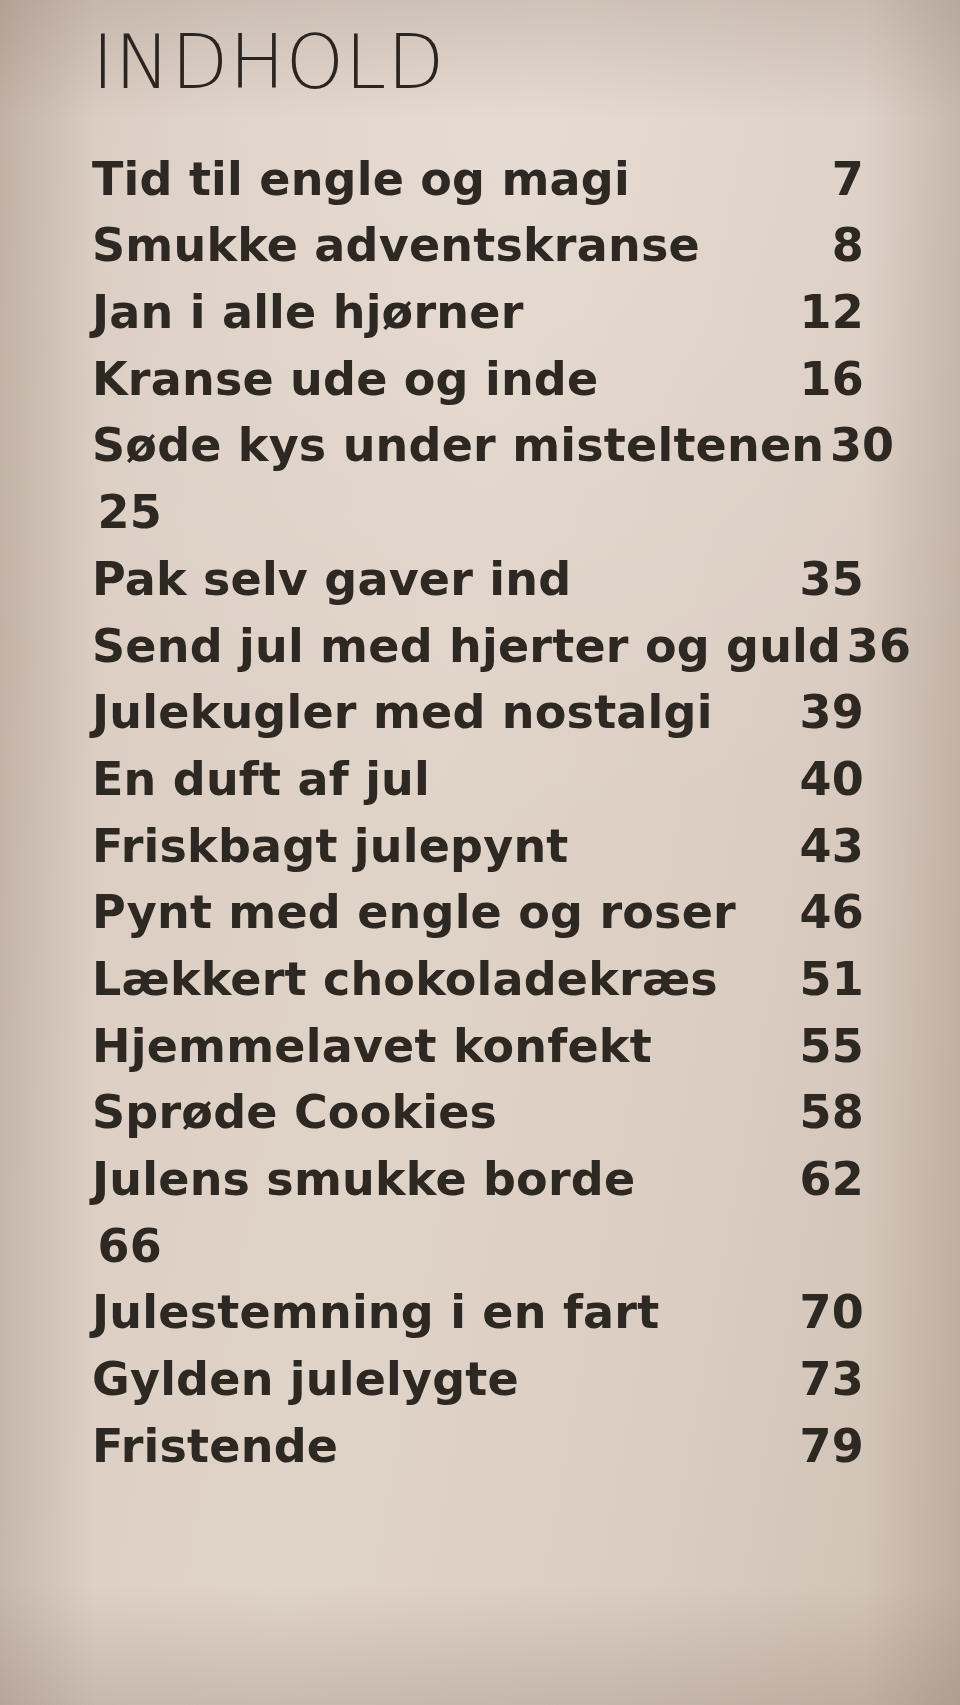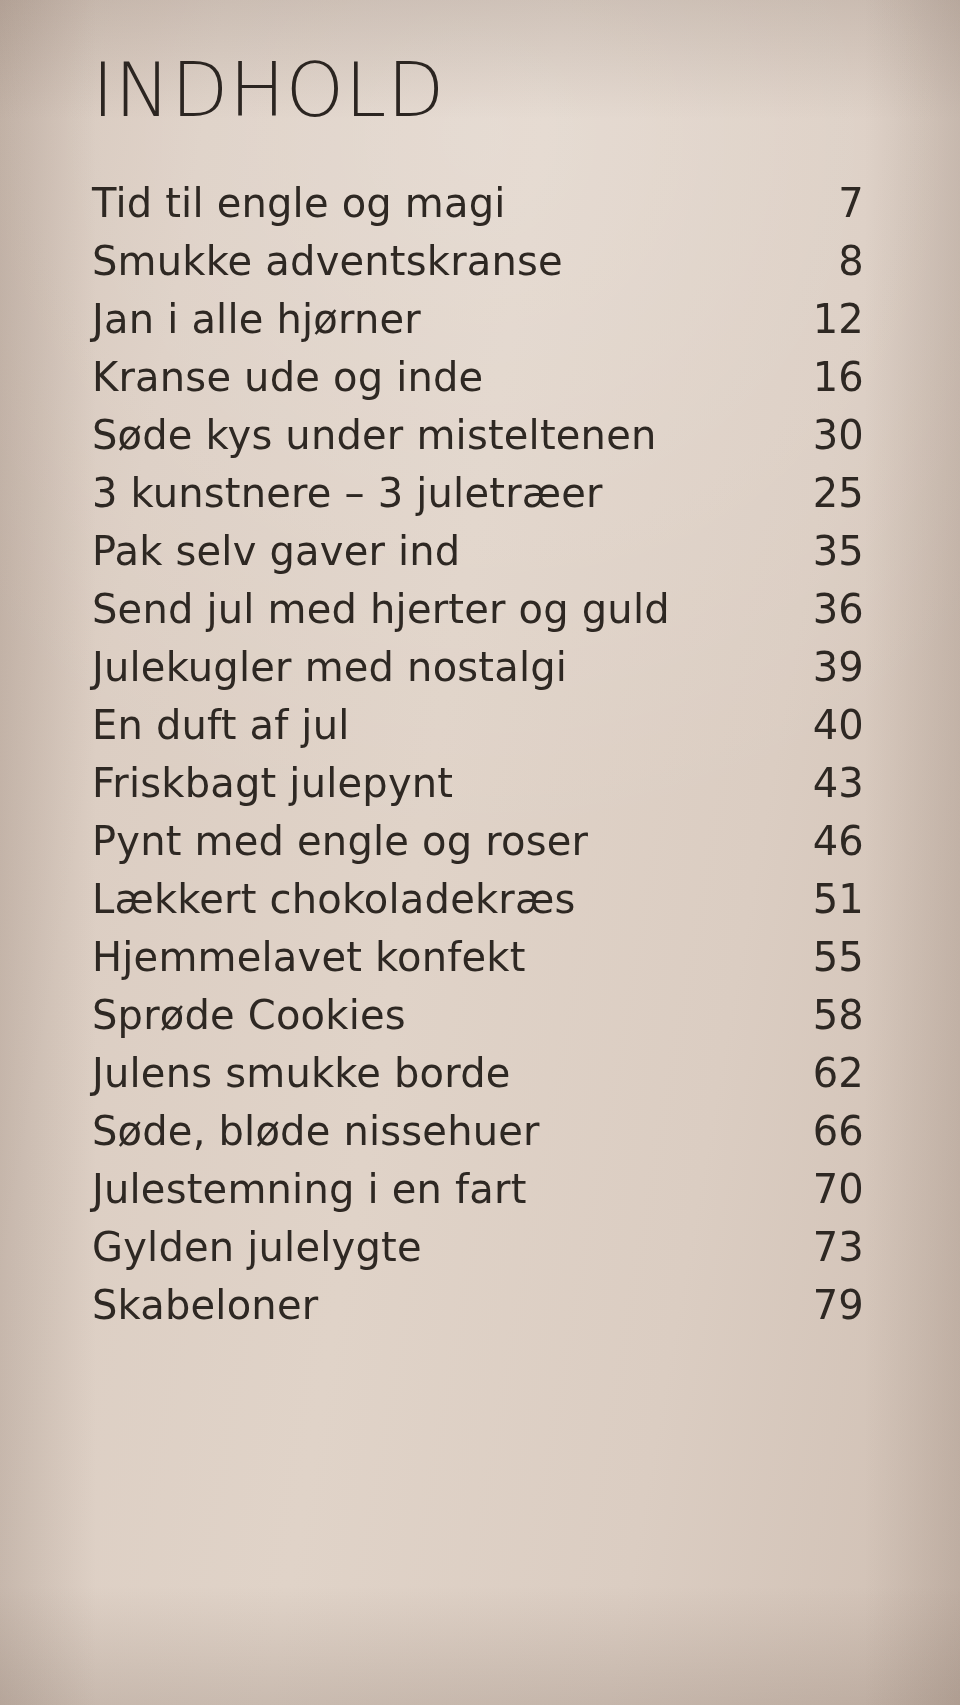--- a/index.html
+++ b/index.html
@@ -35,39 +35,39 @@
   }
 
   .content {
     position: relative;
     z-index: 2;
     padding: 0 96px 0 92px;
   }
 
   #heading {
     margin: 0;
-    padding-top: 52px;
+    padding-top: 24px;
     font-family: "DejaVu Sans", sans-serif;
     font-weight: 300;
     font-size: 74px;
     letter-spacing: 1px;
     color: #2b2521;
     line-height: 1.05;
   }
 
   #toc {
     margin-top: 44px;
   }
 
   .toc-row {
     display: flex;
     align-items: baseline;
     justify-content: space-between;
-    font-size: 40px;
-    font-weight: 400;
+    font-size: 46px;
+    font-weight: 700;
     color: #2e2823;
     line-height: 1.45;
     letter-spacing: 0.2px;
   }
   .toc-title {
     white-space: nowrap;
   }
   .toc-page {
     font-variant-numeric: lining-nums;
     text-align: right;
@@ -97,21 +97,20 @@
         </div>
         <div class="toc-row">
           <span class="toc-title">Kranse ude og inde</span>
           <span class="toc-page">16</span>
         </div>
         <div class="toc-row">
           <span class="toc-title">Søde kys under misteltenen</span>
           <span class="toc-page">30</span>
         </div>
         <div class="toc-row">
-          <span class="toc-title">3 kunstnere – 3 juletræer</span>
           <span class="toc-page">25</span>
         </div>
         <div class="toc-row">
           <span class="toc-title">Pak selv gaver ind</span>
           <span class="toc-page">35</span>
         </div>
         <div class="toc-row">
           <span class="toc-title">Send jul med hjerter og guld</span>
           <span class="toc-page">36</span>
         </div>
@@ -141,31 +140,30 @@
         </div>
         <div class="toc-row">
           <span class="toc-title">Sprøde Cookies</span>
           <span class="toc-page">58</span>
         </div>
         <div class="toc-row">
           <span class="toc-title">Julens smukke borde</span>
           <span class="toc-page">62</span>
         </div>
         <div class="toc-row">
-          <span class="toc-title">Søde, bløde nissehuer</span>
           <span class="toc-page">66</span>
         </div>
         <div class="toc-row">
           <span class="toc-title">Julestemning i en fart</span>
           <span class="toc-page">70</span>
         </div>
         <div class="toc-row">
           <span class="toc-title">Gylden julelygte</span>
           <span class="toc-page">73</span>
         </div>
         <div class="toc-row">
-          <span class="toc-title">Skabeloner</span>
+          <span class="toc-title">Fristende</span>
           <span class="toc-page">79</span>
         </div>
       </div>
 
   </div>
 </div>
 
 </body></html>

